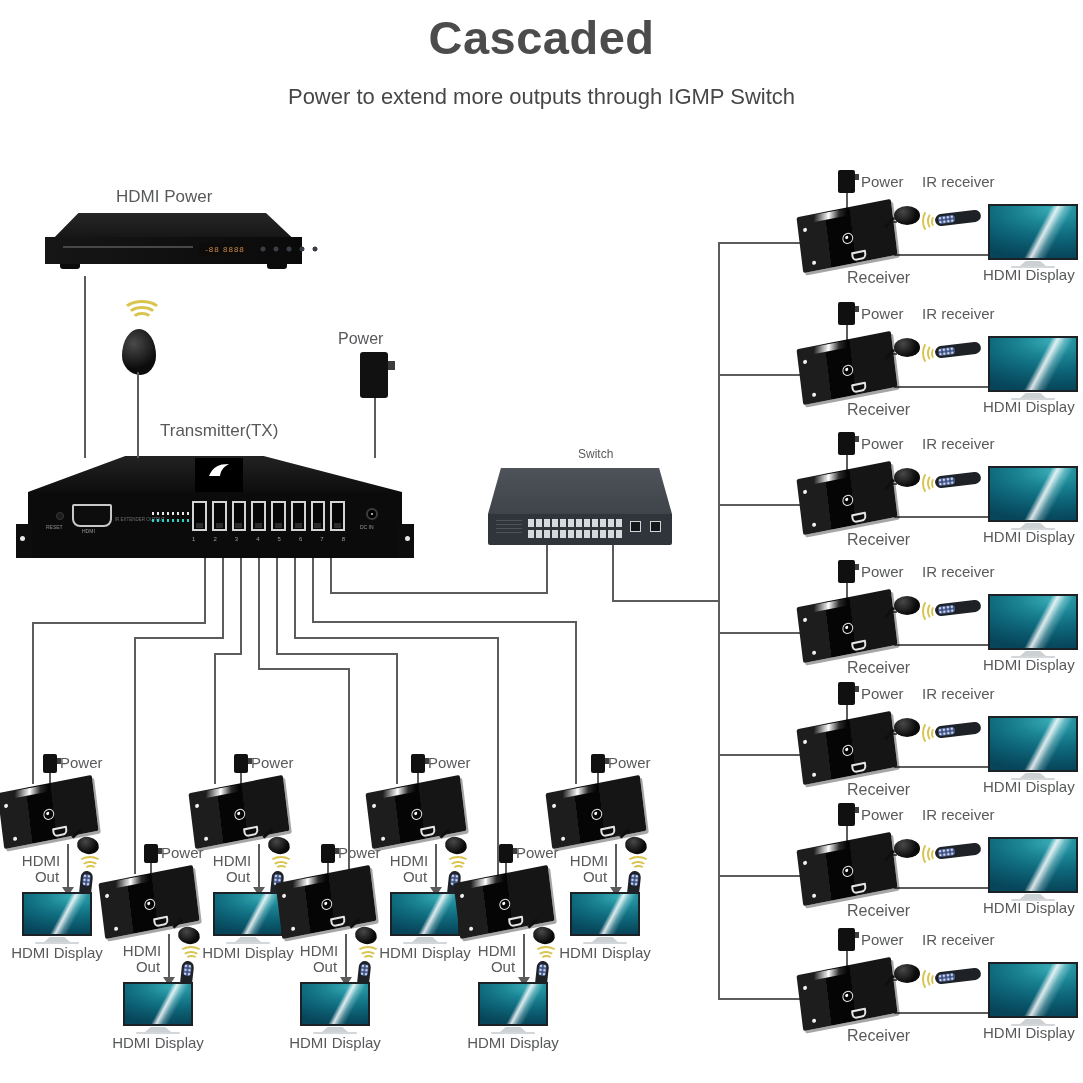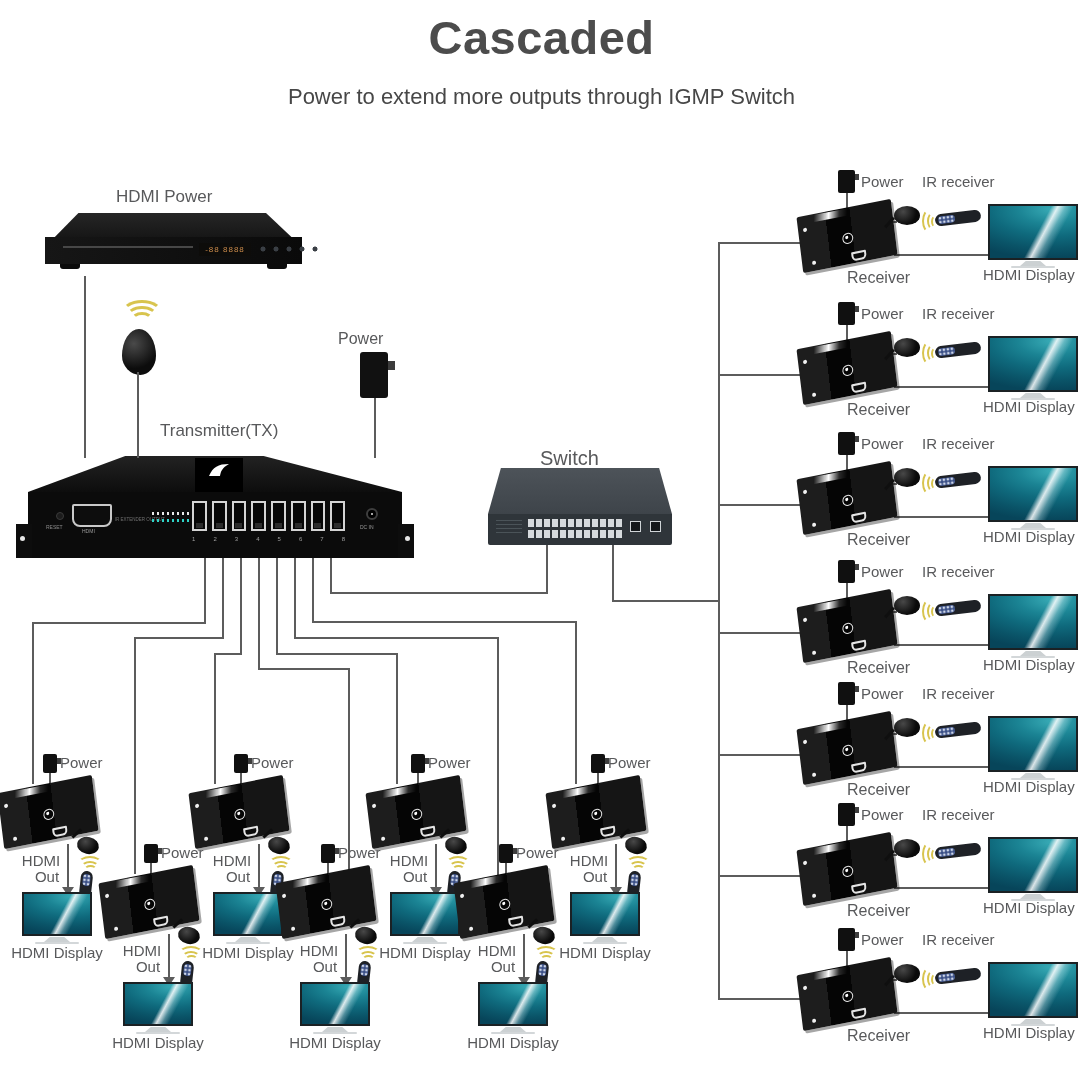--- a/index.html
+++ b/index.html
@@ -63,21 +63,21 @@
   .rj45{width:15px;height:30px;background:#060606;border:2px solid #d4d4d4;box-sizing:border-box;}
   .rj45 i{display:block;margin:20px auto 0;width:7px;height:5px;background:#2c2c2c;}
   .port-nums{position:absolute;left:164px;top:44px;width:153px;display:flex;
              justify-content:space-between;font-size:6px;color:#9f9f9f;}
   .dc-jack{position:absolute;left:338px;top:16px;width:12px;height:12px;border-radius:50%;
            background:#000;border:2px solid #3e3e3e;box-sizing:border-box;}
   .dc-jack i{position:absolute;left:3px;top:3px;width:2px;height:2px;background:#ddd;border-radius:50%;}
   .dc-lbl{position:absolute;left:332px;top:32px;font-size:5px;color:#999;}
   .tx-dove{position:absolute;left:12px;top:4px;}
   
-  .sw-label{left:540px;top:447px;font-size:20px;}
+  .sw-label{left:578px;top:447px;font-size:12px;}
   .sw-top{left:488px;top:468px;width:184px;height:46px;
           clip-path:polygon(7% 0,93% 0,100% 100%,0 100%);
           background:linear-gradient(180deg,#4d5359,#3e444a);}
   .sw-front{left:488px;top:514px;width:184px;height:31px;background:#2f353a;border-radius:0 0 2px 2px;}
   .sw-text{position:absolute;left:8px;top:6px;width:26px;height:16px;
            background-image:repeating-linear-gradient(180deg,#566065 0 1px,transparent 1px 4px);opacity:.7;}
   .sw-ports-r1{position:absolute;left:40px;top:5px;width:96px;height:8px;
        background-image:repeating-linear-gradient(90deg,#d6dadd 0 6px,transparent 6px 8px);}
   .sw-ports-r2{position:absolute;left:40px;top:16px;width:96px;height:8px;
        background-image:repeating-linear-gradient(90deg,#d6dadd 0 6px,transparent 6px 8px);}

